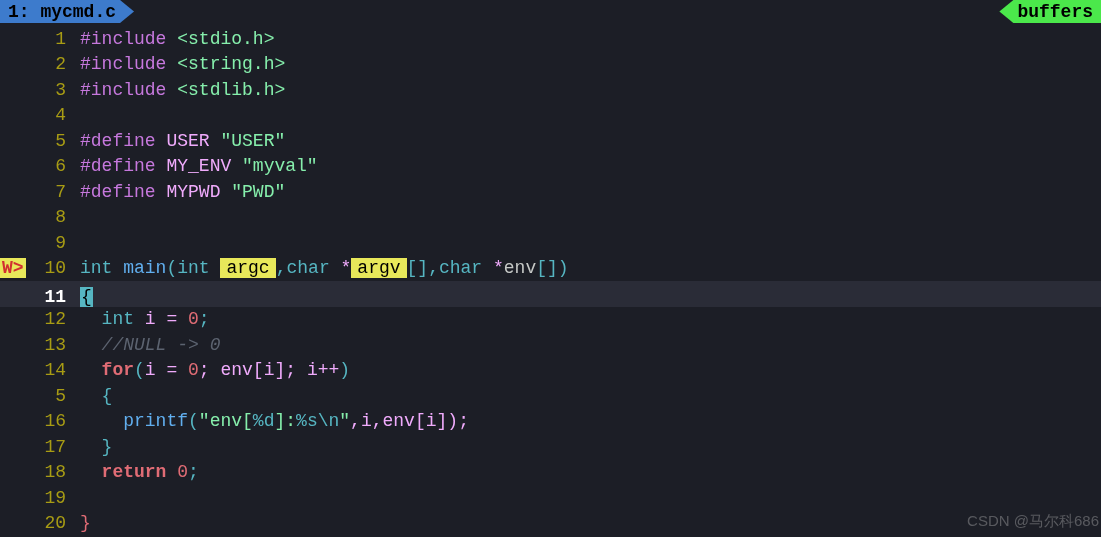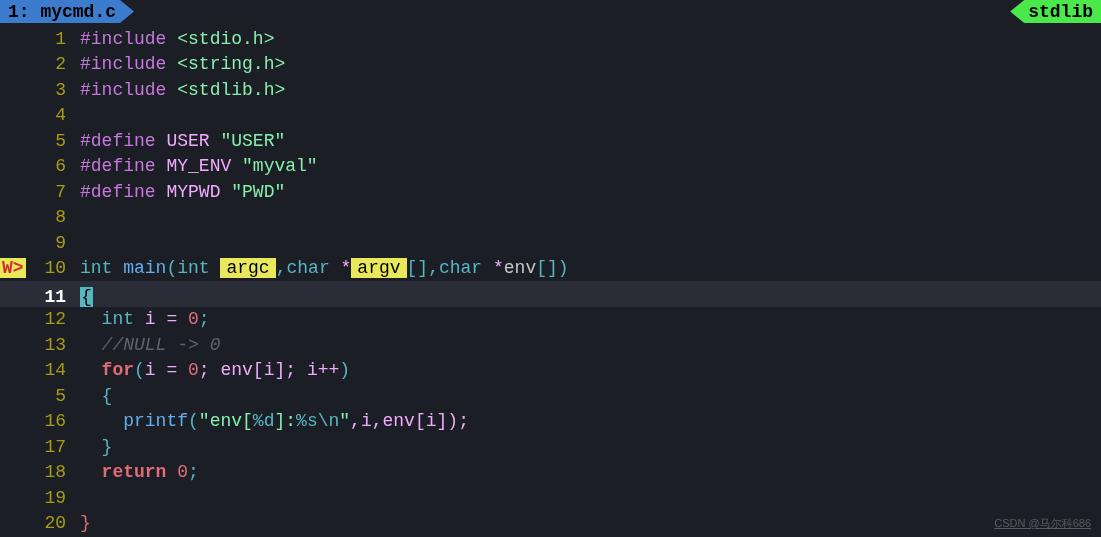--- a/index.html
+++ b/index.html
@@ -101,33 +101,32 @@
       color: #000;
       padding: 0 1px;
     }
     .brace-err {
       color: #e06c75;
     }
     .escape { color: #56b6c2; }
     .watermark {
       position: absolute;
       bottom: 6px;
-      right: 10px;
+      right: 2px;
       color: rgba(200,200,200,0.35);
-      font-size: 11px;
+      font-size: 15px;
       font-family: sans-serif;
-      text-decoration: underline;
     }
   </style>
 </head>
 <body>
 
 <div class="tab-bar">
   <div class="tab-left">1: mycmd.c</div>
-  <div class="tab-right">stdlib</div>
+  <div class="tab-right">buffers</div>
 </div>
 
 <div class="editor">
 
   <div class="line">
     <span class="gutter-marker"></span>
     <span class="line-number">1</span>
     <span class="code"><span class="preproc">#include</span> <span class="string">&lt;stdio.h&gt;</span></span>
   </div>
 

